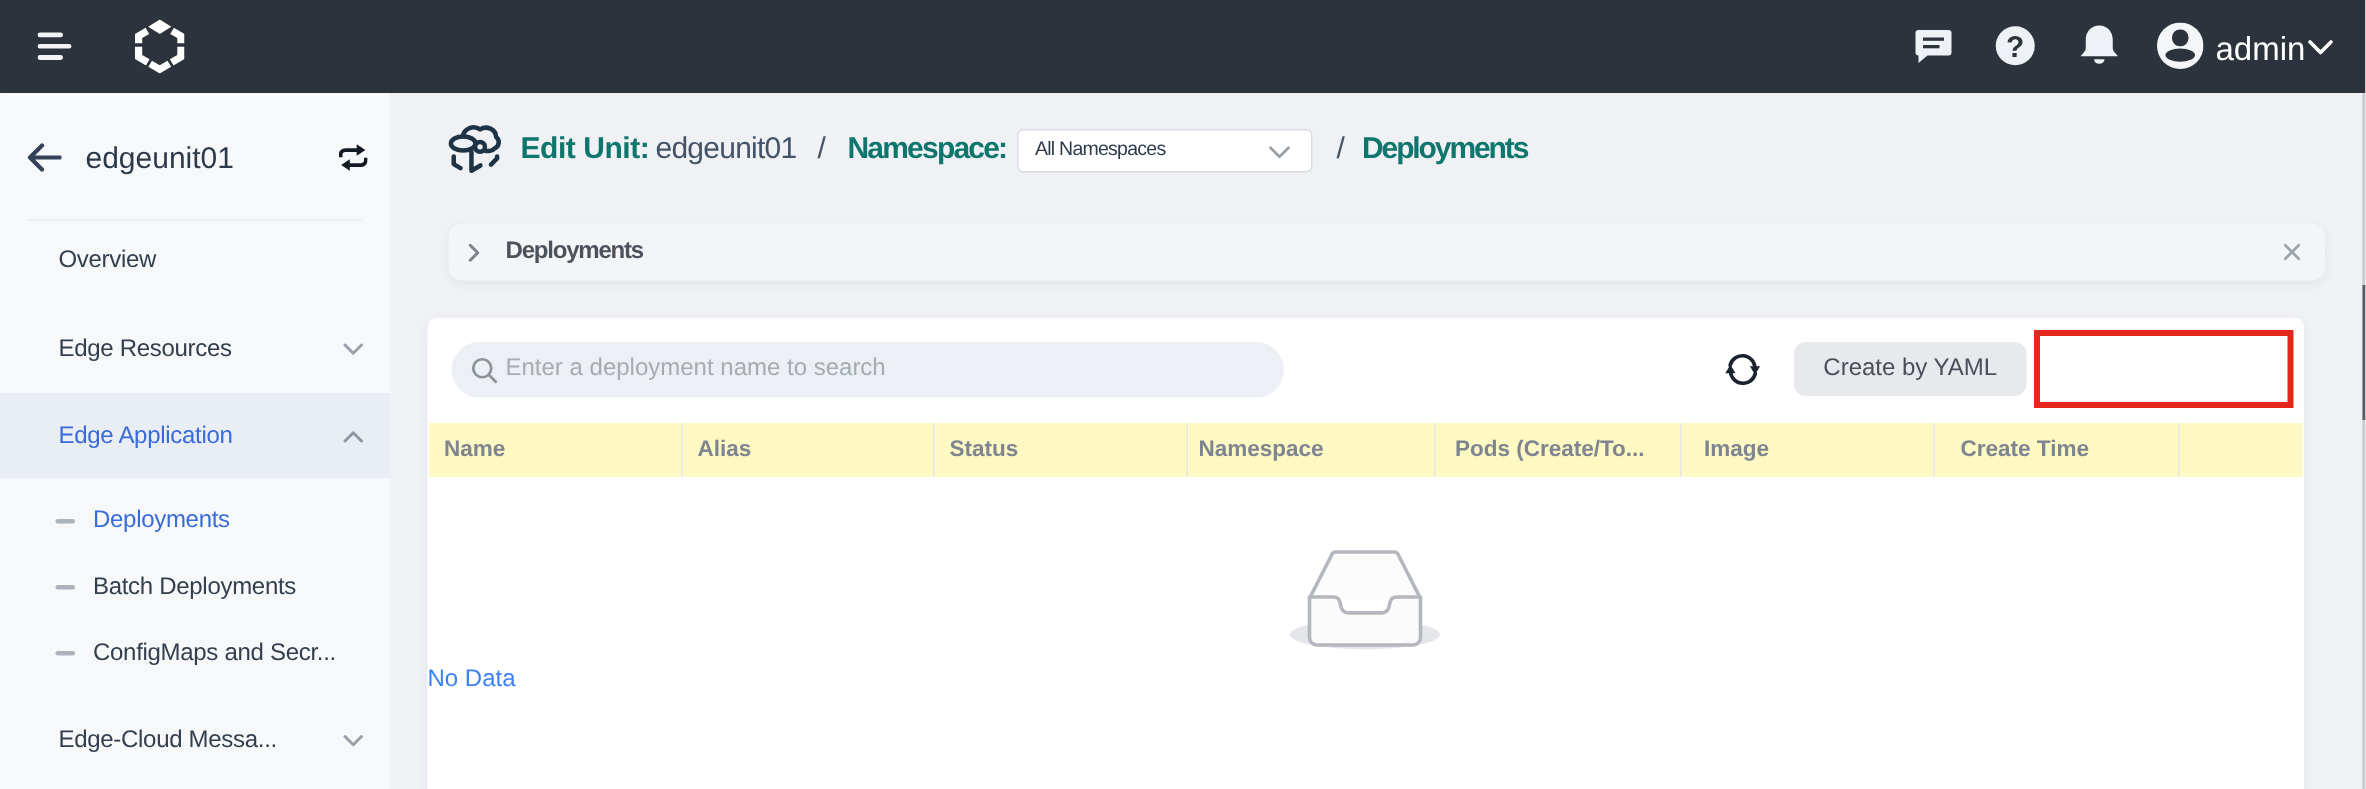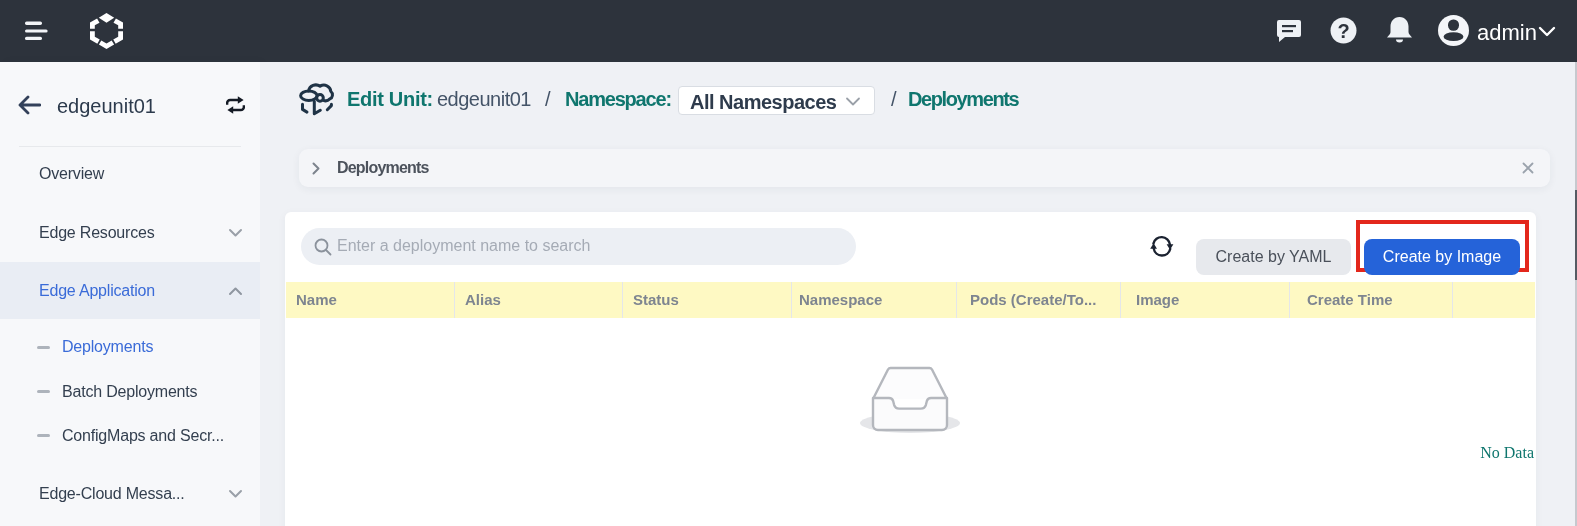--- a/index.html
+++ b/index.html
@@ -22,40 +22,40 @@
   .hl { position:absolute; left:0; top:200px; width:260px; height:57px; background:#e9edf4; }
   .dash { position:absolute; left:37px; width:13px; height:3px; background:#adb3bb; border-radius:2px; }
 
   
   #main { position:absolute; left:260px; top:62px; width:1317px; height:464px; background:#eff1f5; }
 
   .hdr-bold { font-weight:bold; color:#0f766e; font-size:20px; }
   .hdr-reg  { color:#445468; font-size:20px; }
 
   #nsbox { position:absolute; left:418px; top:24px; width:197px; height:29px; background:#fff; border:1px solid #d9dde3; border-radius:4px; }
-  #nsbox span { position:absolute; left:11px; top:4px; font-size:20px; color:#2e3b4c; letter-spacing:-0.5px;font-weight:bold; }
+  #nsbox span { position:absolute; left:11px; top:4px; font-size:13px; color:#2e3b4c; letter-spacing:-0.5px; }
 
   #crumb { position:absolute; left:39px; top:87px; width:1251px; height:38px; background:#f4f5f8; border-radius:9px; box-shadow:0 2px 8px rgba(40,50,70,0.06); }
   #crumb .t { position:absolute; left:38px; top:10px; font-size:16px; font-weight:bold; color:#4c525c; letter-spacing:-0.8px; }
 
   #card { position:absolute; left:25px; top:150px; width:1251px; height:358px; background:#fff; border-radius:6px; box-shadow:0 2px 8px rgba(40,50,70,0.05); }
 
   #search { position:absolute; left:16px; top:16px; width:555px; height:37px; background:#eceff4; border-radius:19px; }
   #search .ph { position:absolute; left:36px; top:9px; font-size:16px; color:#a5abb5; }
 
-  .btn { position:absolute; top:16px; height:36px; border-radius:8px; font-size:16px; text-align:center;margin-top:11px; }
+  .btn { position:absolute; top:16px; height:36px; border-radius:8px; font-size:16px; text-align:center; }
   #btn-yaml { left:911px; width:155px; background:#e7e9ed; color:#4a505a; line-height:36px; }
   #btn-img  { left:1079px; width:156px; background:#2563d9; color:#fff; line-height:36px; }
   #redbox { position:absolute; left:1071px; top:8px; width:173px; height:52px; border:4px solid #e3271c; }
 
   #thead { position:absolute; left:1px; top:70px; width:1249px; height:36px; background:#fef9c3; }
   #thead .th { position:absolute; top:9px; font-size:15px; font-weight:bold; color:#7e8590; }
   #thead .sep { position:absolute; top:0; width:1px; height:36px; background:#e4e6ea; }
 
-  #nodata { position:absolute; left:0; top:232px; width:1249px; text-align:right; font-size:16px; color:#0f766e;font-family:Liberation Serif, serif; }
+  #nodata { position:absolute; left:0; top:232px; width:1249px; text-align:left; font-size:16px; color:#3b82f6; }
 
   
   #sbar { position:absolute; left:1575px; top:62px; width:2px; height:464px; background:#c6c9ce; }
   #sbar .thumb { position:absolute; left:0; top:128px; width:2px; height:90px; background:#555b63; }
 </style>
 </head>
 <body>
 
 <div id="nav">
 
@@ -191,21 +191,20 @@
       <g stroke="#1b2230" stroke-width="2.4" fill="none" stroke-linecap="round">
         <path d="M3.4 8.6 A 8.4 8.4 0 0 1 19.9 9.4"></path>
         <path d="M20.2 14.0 A 8.4 8.4 0 0 1 3.7 13.4"></path>
       </g>
       <polygon points="0.2,13.8 7.0,13.8 3.6,8.2" fill="#1b2230"></polygon>
       <polygon points="16.6,9.2 23.4,9.2 20.0,14.8" fill="#1b2230"></polygon>
     </svg>
 
     <div class="btn" id="btn-yaml">Create by YAML</div>
     <div id="redbox"></div>
-    <div class="btn" id="btn-img">Create by Image</div>
 
     <div id="thead">
       <div class="th" style="left:10px">Name</div>
       <div class="th" style="left:179px">Alias</div>
       <div class="th" style="left:347px">Status</div>
       <div class="th" style="left:513px">Namespace</div>
       <div class="th" style="left:684px">Pods (Create/To...</div>
       <div class="th" style="left:850px">Image</div>
       <div class="th" style="left:1021px">Create Time</div>
       <div class="sep" style="left:168px"></div>

